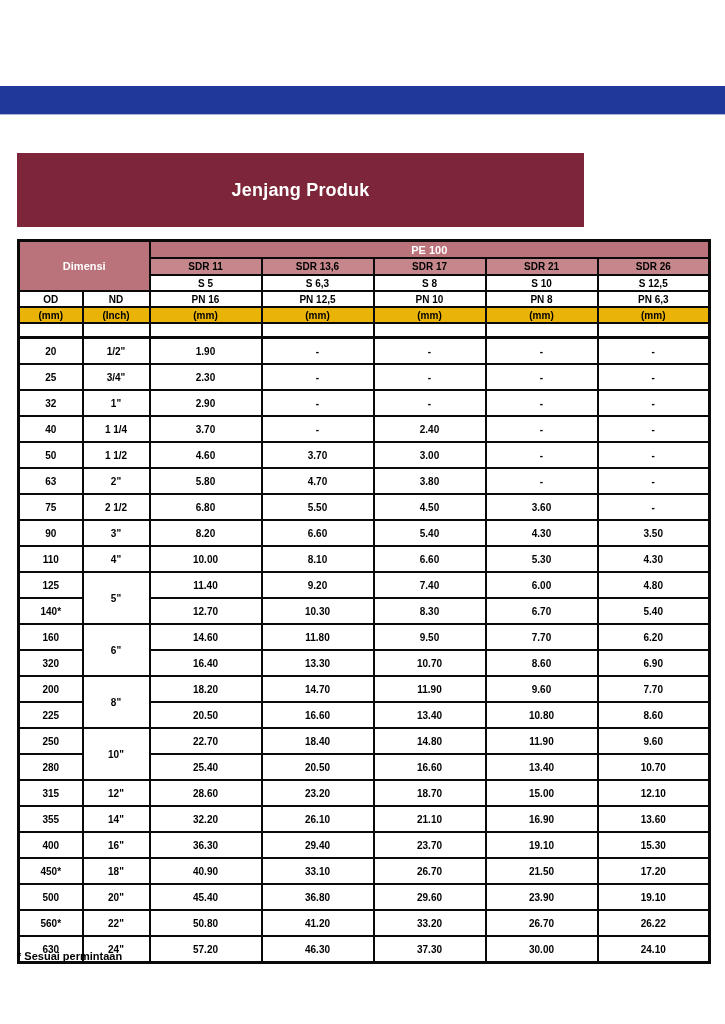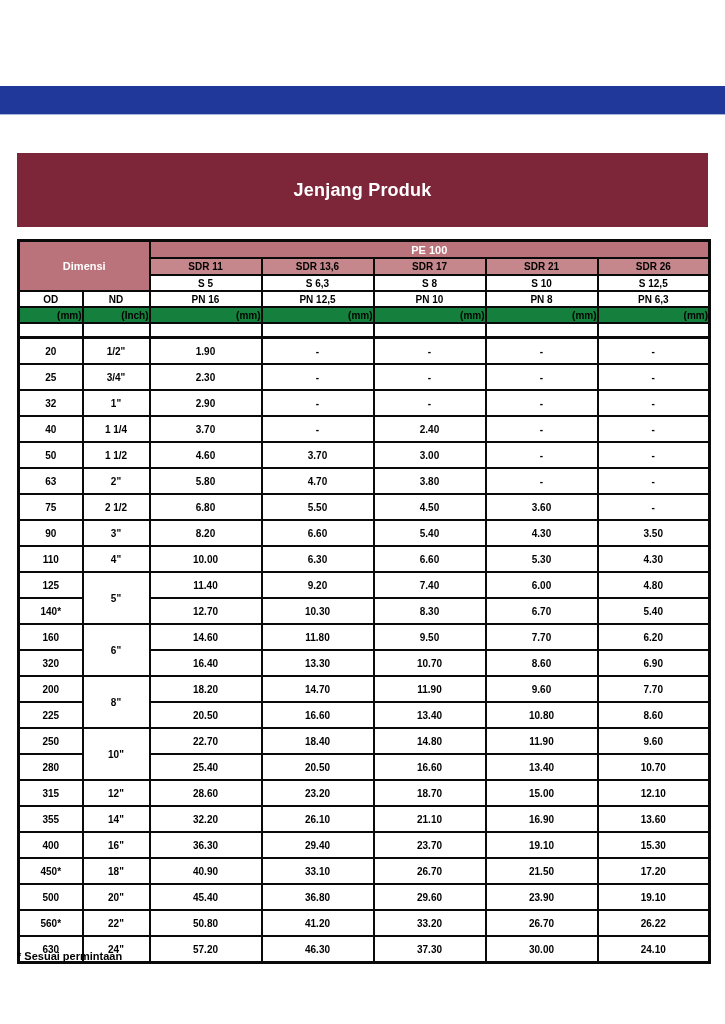--- a/index.html
+++ b/index.html
@@ -21,21 +21,21 @@
     top: 86px;
     width: 725px;
     height: 28px;
     background: #21389B;
     border-bottom: 1px solid #aab4d8;
   }
   .title-box {
     position: absolute;
     left: 17px;
     top: 153px;
-    width: 691px;
+    width: 567px;
     height: 74px;
     background: #7E2639;
     display: flex;
     align-items: center;
     justify-content: center;
   }
   .title-box .title-text {
     color: #ffffff;
     font-weight: bold;
     font-size: 18px;
@@ -63,21 +63,21 @@
   }
   
   col.c-od  { width: 64px; }
   col.c-nd  { width: 67px; }
   col.c-val { width: 112px; }
 
   tr.r-pe100 td   { height: 15px; background: #BA737A; color: #ffffff; font-size: 11px; }
   tr.r-sdr td     { height: 15px; background: #C5878C; color: #000000; margin-top: 27px; }
   tr.r-s td       { height: 14px; background: #ffffff; }
   tr.r-pn td      { height: 14px; background: #ffffff; margin-top: 20px; }
-  tr.r-unit td    { height: 14px; background: #15803d; text-align: right; }
+  tr.r-unit td    { height: 14px; background: #eab308; }
   tr.r-spacer td  { height: 12px; background: #ffffff; border-bottom-width: 3px; }
   tr.r-data td    { height: 24px; background: #ffffff; }
 
   td.dimensi-cell {
     background: #7E2639;
     color: #ffffff;
     font-size: 12px;
   }
   .footnote {
     position: absolute;
@@ -225,21 +225,21 @@
           <td>8.20</td>
           <td>6.60</td>
           <td>5.40</td>
           <td>4.30</td>
           <td>3.50</td>
         </tr>
         <tr class="r-data">
           <td>110</td>
           <td>4"</td>
           <td>10.00</td>
-          <td>6.30</td>
+          <td>8.10</td>
           <td>6.60</td>
           <td>5.30</td>
           <td>4.30</td>
         </tr>
         <tr class="r-data">
           <td>125</td>
           <td rowspan="2">5"</td>
           <td>11.40</td>
           <td>9.20</td>
           <td>7.40</td>

